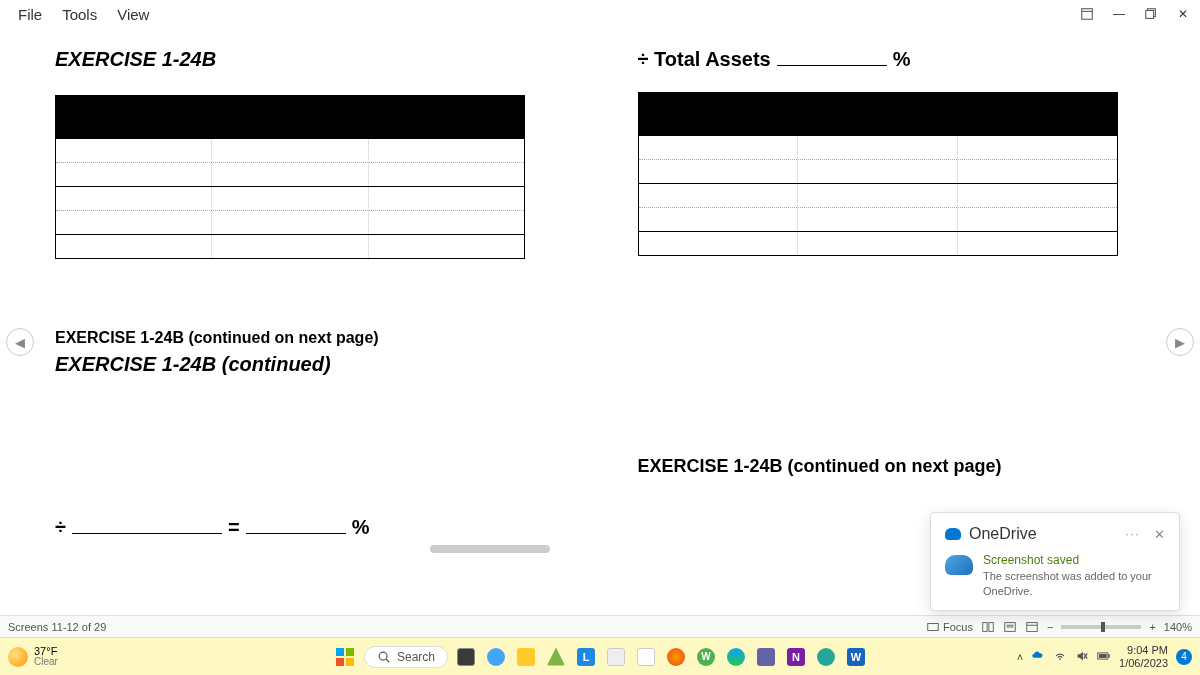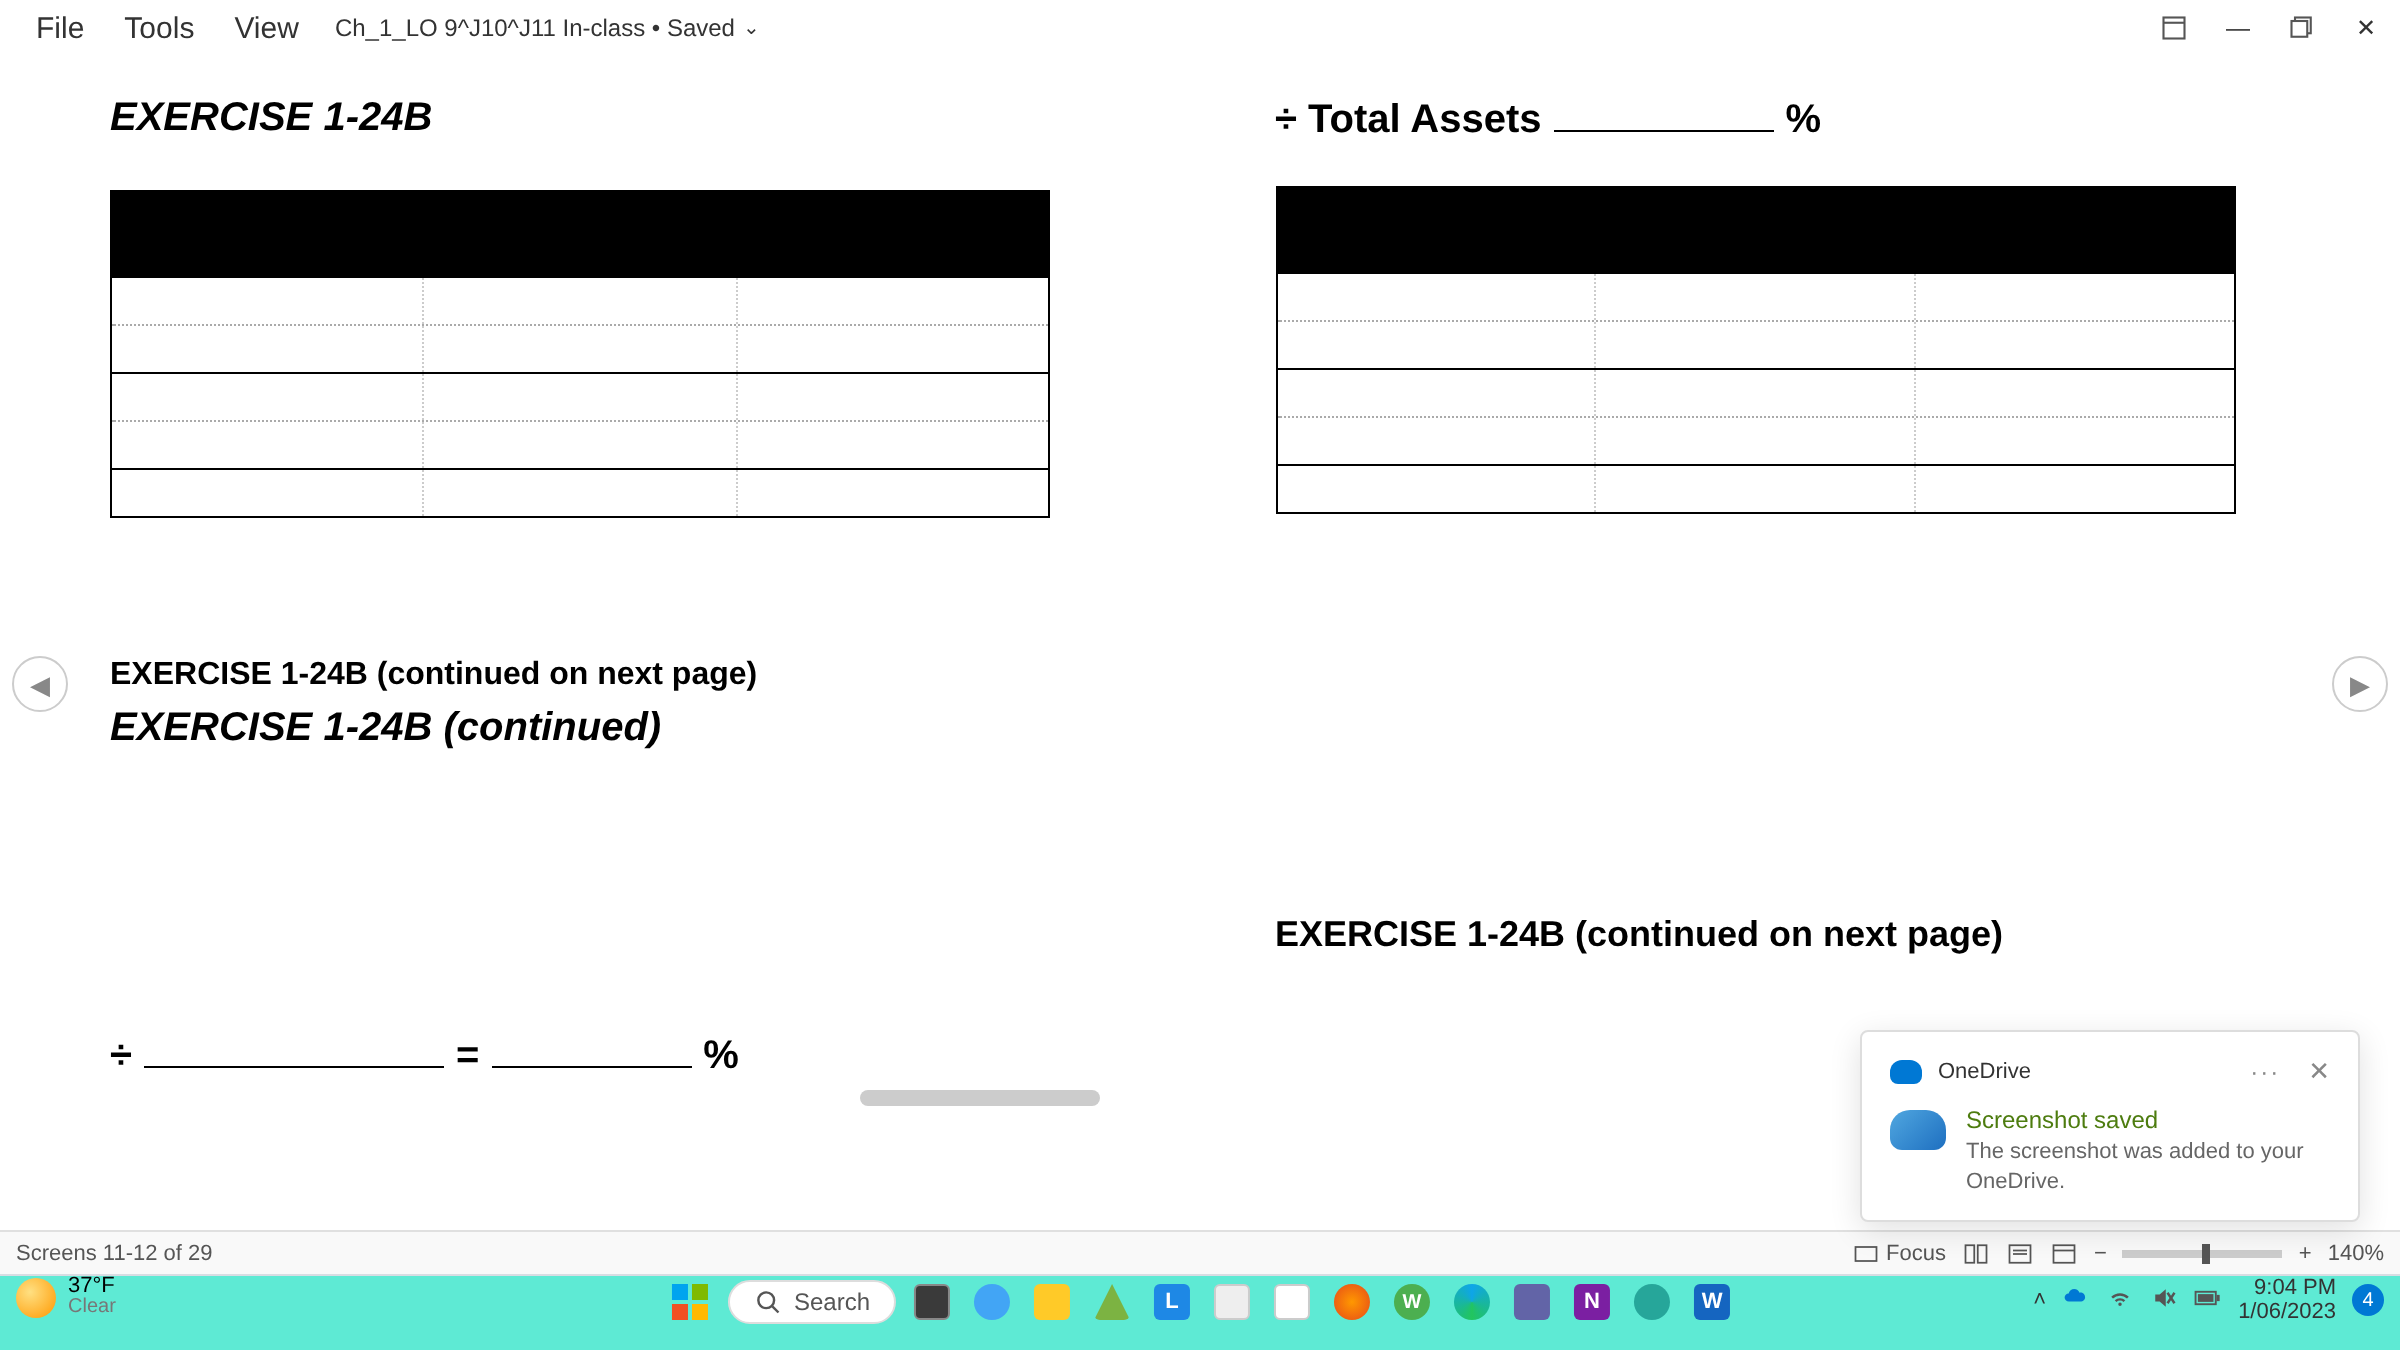--- a/index.html
+++ b/index.html
@@ -41,21 +41,21 @@
 .nav-right { right: 6px; }
 
 .hscroll { position: absolute; bottom: 62px; left: 430px; width: 120px; height: 8px; background: #ccc; border-radius: 4px; }
 
 .status-bar { position: absolute; bottom: 38px; left: 0; right: 0; height: 22px; border-top: 1px solid #e0e0e0; background: #f9f9f9; display: flex; align-items: center; padding: 0 8px; font-size: 11px; color: #555; }
 .status-right { margin-left: auto; display: flex; align-items: center; gap: 8px; }
 .sr-item { display: flex; align-items: center; gap: 3px; font-size: 11px; }
 .zoom-slider { width: 80px; height: 4px; background: #ccc; position: relative; }
 .zoom-slider .thumb { position: absolute; top: -3px; left: 40px; width: 4px; height: 10px; background: #555; }
 
-.taskbar { position: absolute; bottom: 0; left: 0; right: 0; height: 38px; background: #5eead4; border-top: 1px solid #d8dde3; display: flex; align-items: flex-start; padding: 0 8px; }
+.taskbar { position: absolute; bottom: 0; left: 0; right: 0; height: 38px; background: #fef9c3; border-top: 1px solid #d8dde3; display: flex; align-items: center; padding: 0 8px; }
 .weather { display: flex; align-items: center; gap: 6px; }
 .weather-icon { width: 20px; height: 20px; border-radius: 50%; background: radial-gradient(circle at 35% 35%, #ffe082, #ff9800); }
 .weather-txt { display: flex; flex-direction: column; line-height: 1; }
 .weather-txt span:first-child { font-size: 11px; }
 .weather-txt span:last-child { font-size: 10px; color: #777; }
 
 .task-center { position: absolute; left: 50%; transform: translateX(-50%); display: flex; align-items: center; gap: 6px; }
 .start-btn { width: 26px; height: 26px; display: grid; grid-template-columns: 1fr 1fr; grid-template-rows: 1fr 1fr; gap: 2px; padding: 4px; cursor: pointer; }
 .start-btn div { background: #0078d4; }
 .start-btn div:nth-child(1){background:#00a4ef}
@@ -66,41 +66,37 @@
 .task-icon { width: 24px; height: 24px; display: flex; align-items: center; justify-content: center; cursor: pointer; font-size: 14px; }
 .tb-square { width: 18px; height: 18px; border-radius: 3px; }
 
 .tray { margin-left: auto; display: flex; align-items: center; gap: 8px; font-size: 11px; color: #333; }
 .clock { display: flex; flex-direction: column; align-items: flex-end; line-height: 1.1; }
 .notif-badge { width: 16px; height: 16px; border-radius: 50%; background: #0078d4; color: #fff; display: flex; align-items: center; justify-content: center; font-size: 10px; }
 
 .onedrive-toast { position: absolute; right: 20px; bottom: 64px; width: 250px; background: #fff; border: 1px solid #ddd; border-radius: 4px; padding: 12px 14px; box-shadow: 0 4px 16px rgba(0,0,0,0.12); }
 .od-head { display: flex; align-items: center; gap: 8px; margin-bottom: 10px; }
 .od-cloud { width: 16px; height: 12px; background: #0078d4; border-radius: 6px 6px 4px 4px; position: relative; }
-.od-title { font-size: 11px; color: #333; }
+.od-title { font-size: 16px; color: #333; }
 .od-more { margin-left: auto; color: #888; letter-spacing: 1px; font-size: 12px; }
 .od-close { margin-left: 6px; color: #888; font-size: 13px; cursor: pointer; }
 .od-body { display: flex; gap: 10px; }
 .od-bigcloud { width: 28px; height: 20px; background: linear-gradient(135deg,#50a7e0,#1e6fc0); border-radius: 10px 10px 6px 6px; margin-top: 2px; flex-shrink: 0; }
 .od-msg-title { font-size: 12px; color: #4d7c0f; margin-bottom: 2px; }
 .od-msg-body { font-size: 11px; color: #666; line-height: 1.3; }
 
 svg.icon { width: 14px; height: 14px; }
 </style>
 </head>
 <body>
 
 <div class="top-menu">
   <div class="menu-item">File</div>
   <div class="menu-item">Tools</div>
   <div class="menu-item">View</div>
-  <div class="doc-name">
-    <span>Ch_1_LO 9^J10^J11 In-class • Saved</span>
-    <span class="chev">⌄</span>
-  </div>
   <div class="top-right">
     <div class="win-btn">
       <svg class="icon" viewBox="0 0 16 16">
           <rect x="2" y="2" width="12" height="12" fill="none" stroke="#555" stroke-width="1.2"></rect>
           <line x1="2" y1="5" x2="14" y2="5" stroke="#555" stroke-width="1.2"></line>
         </svg>
     </div>
     <div class="win-btn">—</div>
     <div class="win-btn">
       <svg class="icon" viewBox="0 0 16 16">

